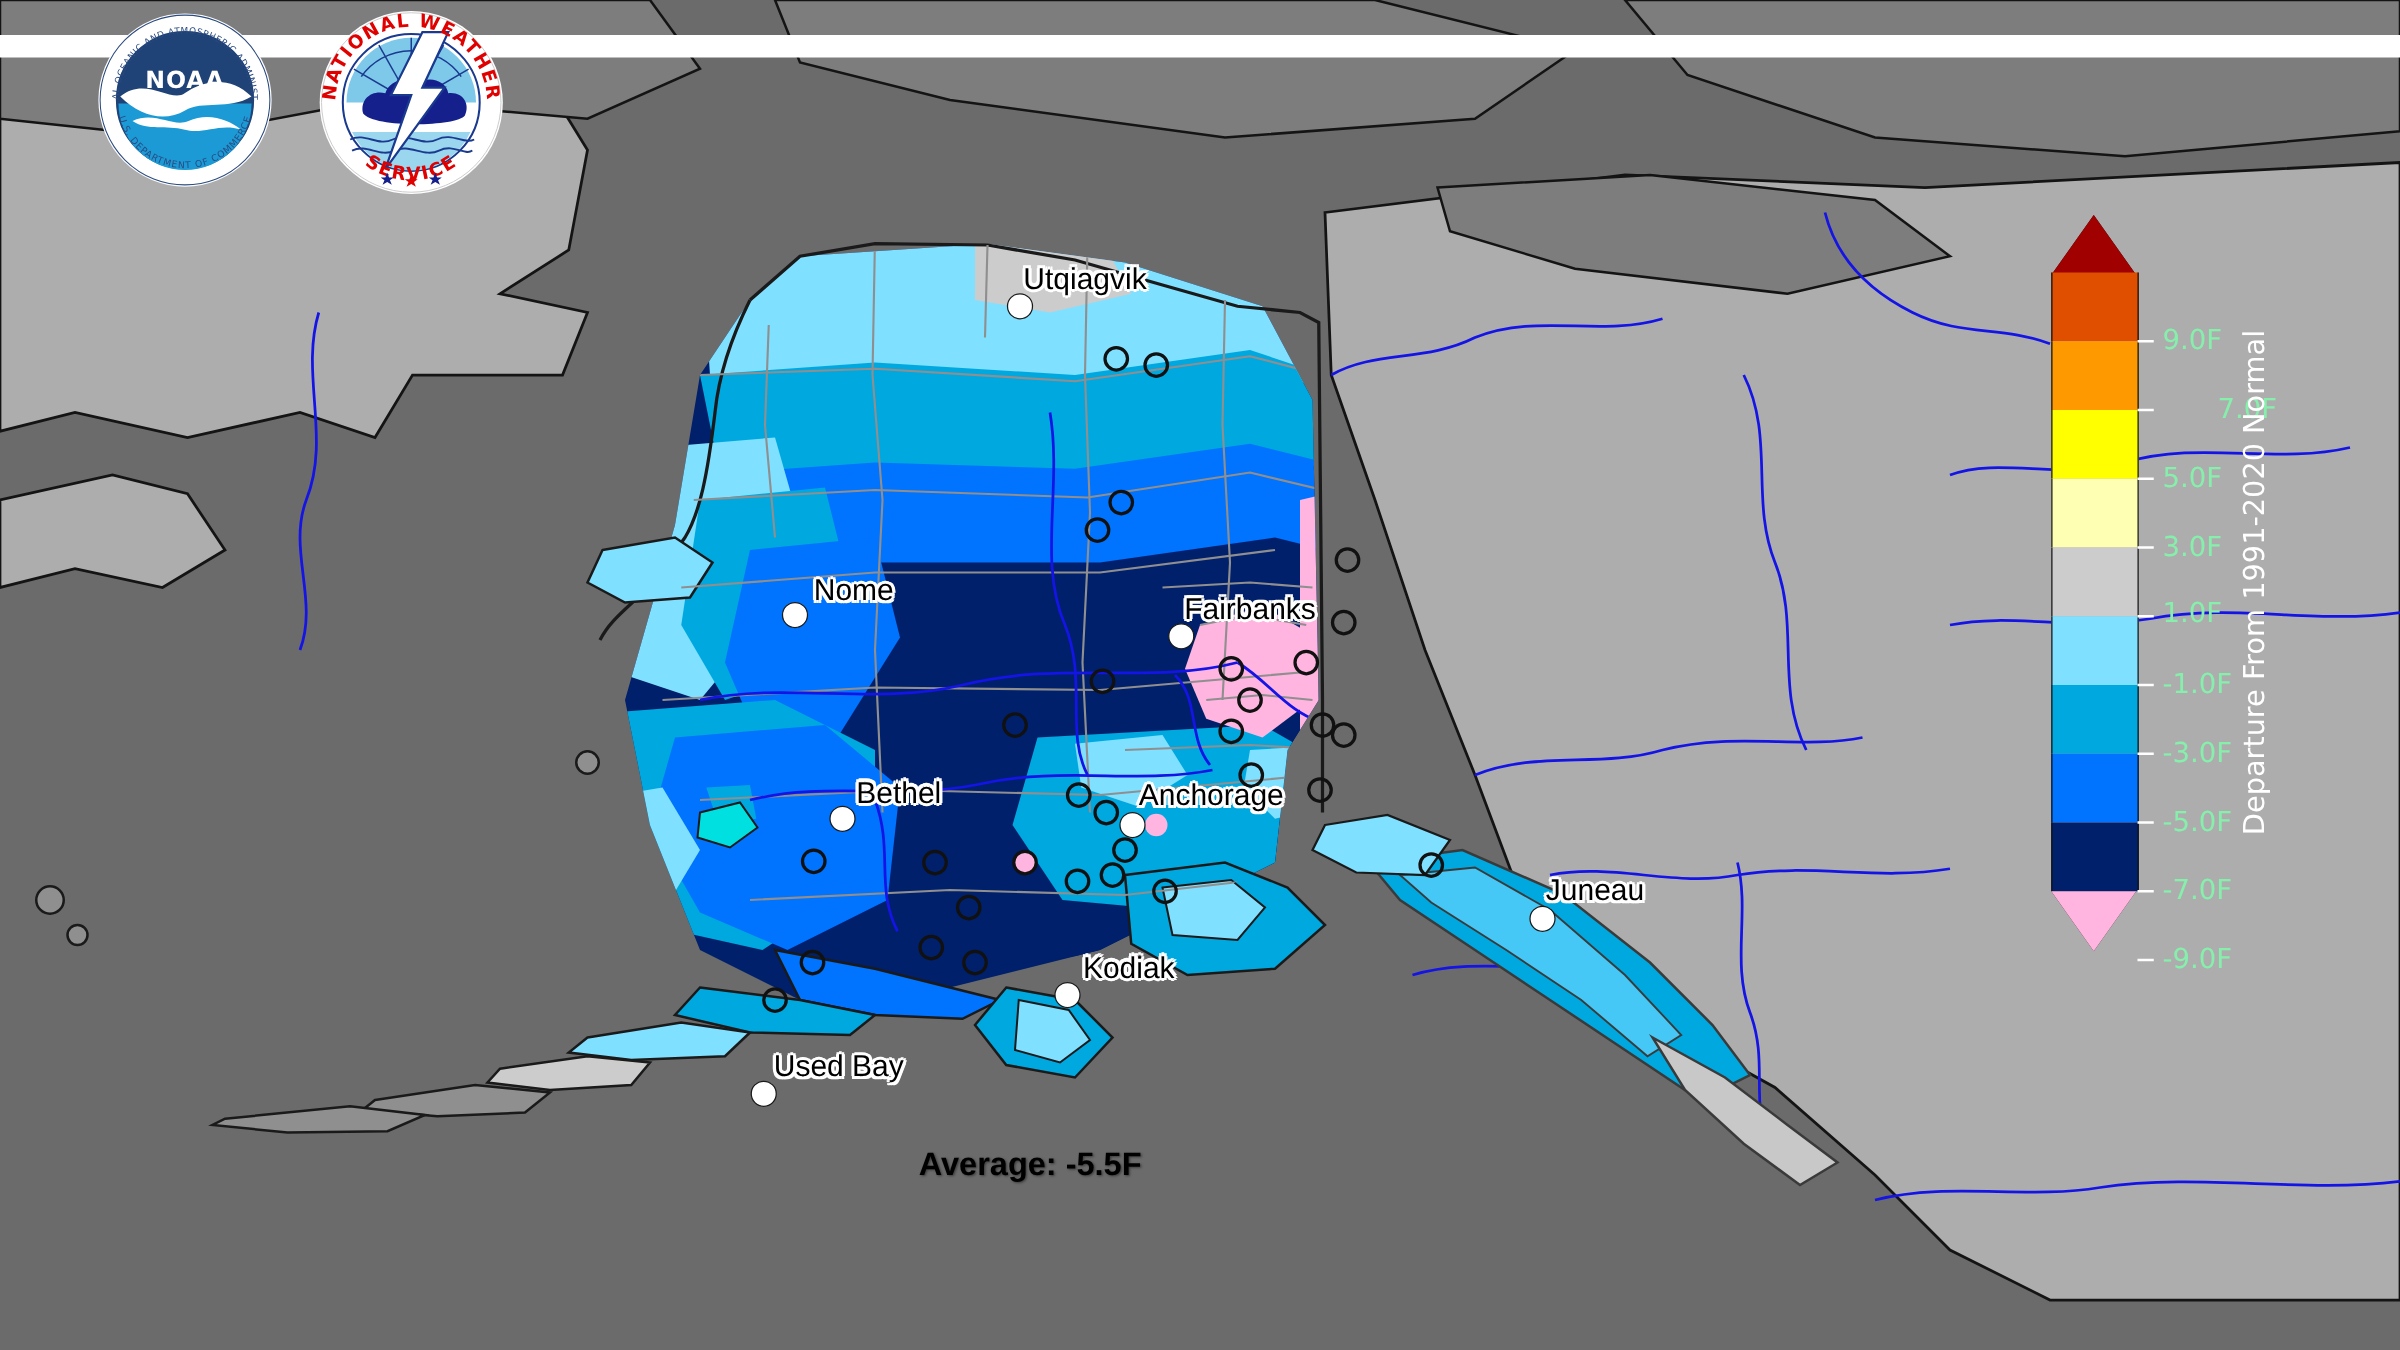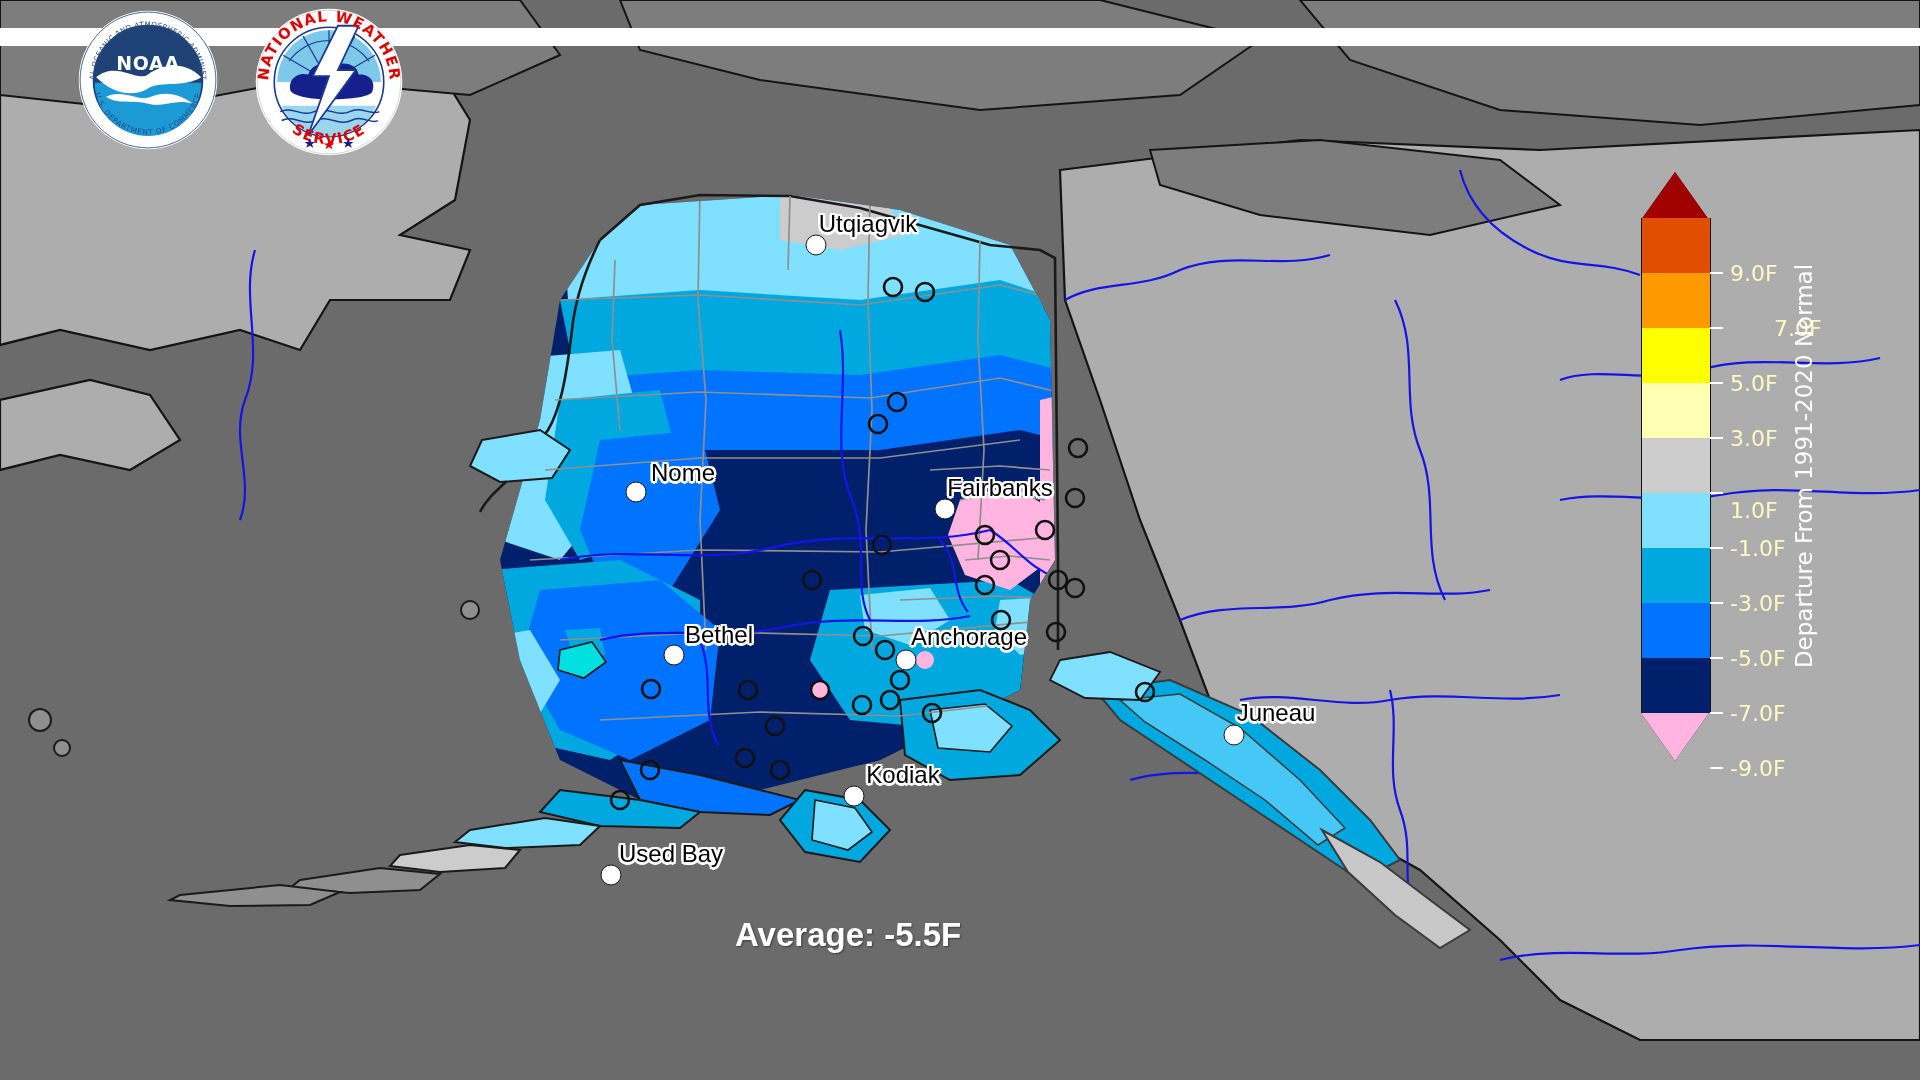--- a/index.html
+++ b/index.html
@@ -64,21 +64,21 @@
   .city-dot{
     position:absolute;width:19px;height:19px;border-radius:50%;
     background:#ffffff;border:1.5px solid #1a1a1a;
     transform:translate(-50%,-50%);
   }
 
   
   #average-text{
     position:absolute;left:735px;top:916px;
     font-family:"Liberation Sans", sans-serif;
-    font-weight:bold;font-size:33px;color:#ffffff;white-space:nowrap;
+    font-weight:bold;font-size:26px;color:#000000;white-space:nowrap;
     text-shadow:1px 1px 2px rgba(0,0,0,.45);
   }
 
   
   #footer{
     position:absolute;left:40px;top:1021px;
     font-family:"Liberation Sans", sans-serif;
     font-size:19px;color:#e9e9e9;line-height:1.32;
   }
 
@@ -97,21 +97,21 @@
     border-left:34px solid transparent;border-right:34px solid transparent;
     border-top:48px solid #ffb5e0;
     filter:drop-shadow(0 0 0.6px #111);
   }
   .cb-tick{
     position:absolute;left:82px;width:13px;height:2px;background:#fff;
   }
   .cb-tick-label{
     position:absolute;left:102px;transform:translateY(-50%);
     font-family:"DejaVu Sans", sans-serif;
-    font-size:22px;color:#fef9c3;white-space:nowrap;
+    font-size:22px;color:#86efac;white-space:nowrap;
   }
   #cb-axis-title{
     position:absolute;left:176px;top:380px;
     transform:translate(-50%,-50%) rotate(-90deg);
     transform-origin:center center;
     font-family:"DejaVu Sans", sans-serif;
     font-size:23px;color:#ffffff;white-space:nowrap;
   }
 </style>
 </head>
@@ -405,21 +405,21 @@
     <div id="cb-ticks">
         <div class="cb-tick" style="top: 114px;"></div>
         <div class="cb-tick-label" style="top: 115px;">9.0F</div>
         <div class="cb-tick" style="top: 169px;"></div>
         <div class="cb-tick-label" style="top: 170px; margin-left: 44px;">7.0F</div>
         <div class="cb-tick" style="top: 224px;"></div>
         <div class="cb-tick-label" style="top: 225px;">5.0F</div>
         <div class="cb-tick" style="top: 279px;"></div>
         <div class="cb-tick-label" style="top: 280px;">3.0F</div>
         <div class="cb-tick" style="top: 334px;"></div>
-        <div class="cb-tick-label" style="top: 352px;">1.0F</div>
+        <div class="cb-tick-label" style="top: 333px;">1.0F</div>
         <div class="cb-tick" style="top: 389px;"></div>
         <div class="cb-tick-label" style="top: 390px;">-1.0F</div>
         <div class="cb-tick" style="top: 444px;"></div>
         <div class="cb-tick-label" style="top: 445px;">-3.0F</div>
         <div class="cb-tick" style="top: 499px;"></div>
         <div class="cb-tick-label" style="top: 500px;">-5.0F</div>
         <div class="cb-tick" style="top: 554px;"></div>
         <div class="cb-tick-label" style="top: 555px;">-7.0F</div>
         <div class="cb-tick" style="top: 609px;"></div>
         <div class="cb-tick-label" style="top: 610px;">-9.0F</div>

